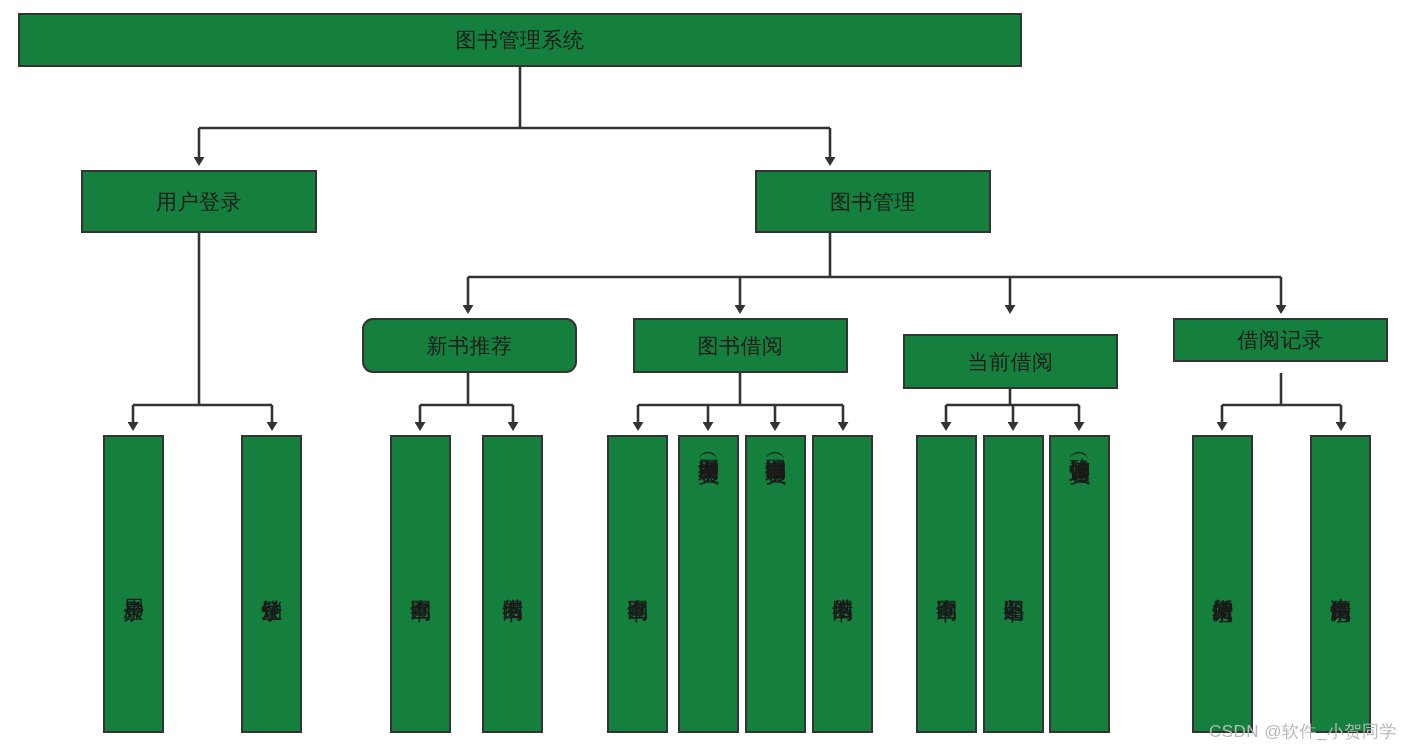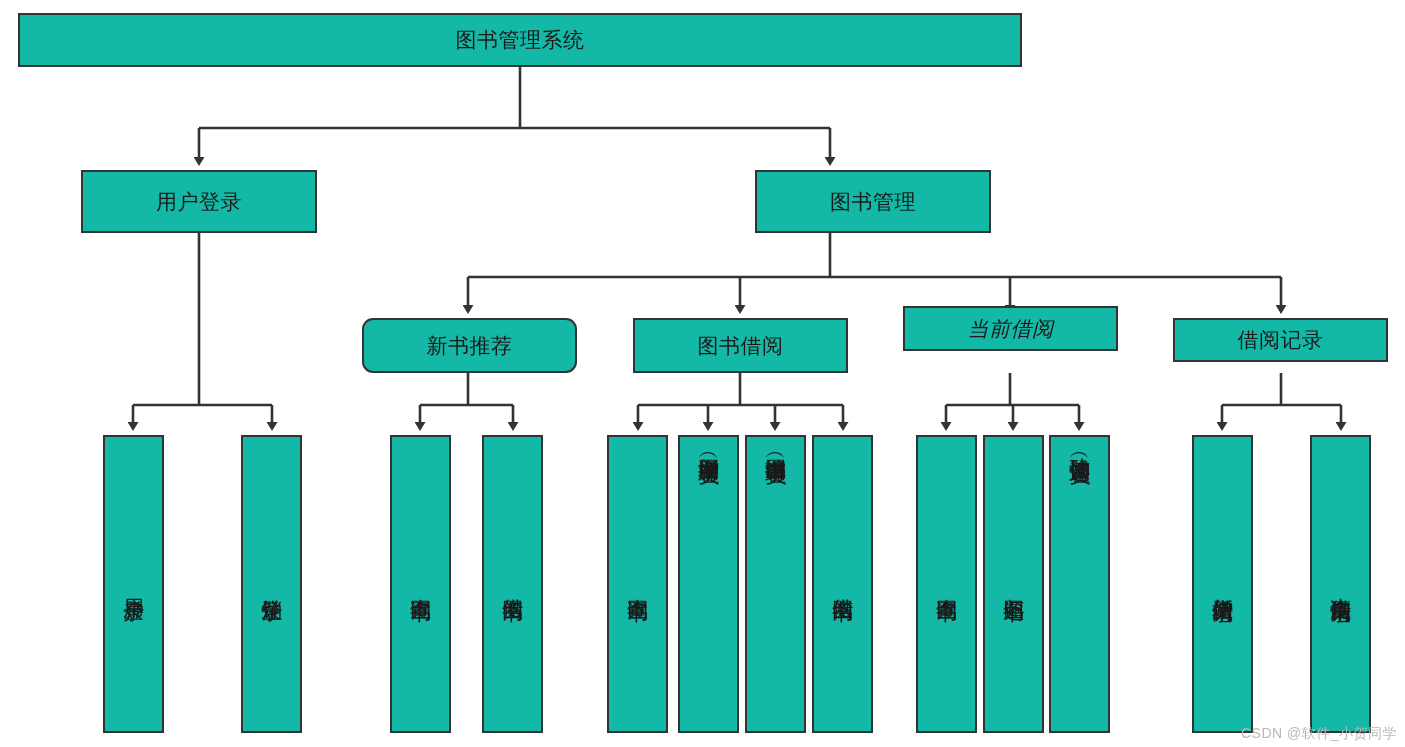--- a/index.html
+++ b/index.html
@@ -22,21 +22,21 @@
     position: absolute;
     left: 0;
     top: 0;
     width: 1405px;
     height: 747px;
   }
   .node {
     position: absolute;
     box-sizing: border-box;
     border: 2px solid #333333;
-    background: #14b8a6;
+    background: #15803d;
     display: flex;
     align-items: center;
     justify-content: center;
     z-index: 2;
   }
   .node-label-h {
     font-size: 21px;
     color: #1a1a1a;
     line-height: 1.2;
     letter-spacing: 0.5px;
@@ -59,21 +59,21 @@
     padding-top: 4px;
     padding-bottom: 4px;
   }
   .node.leaf.top-aligned {
     align-items: flex-start;
   }
   #watermark {
     position: absolute;
     right: 8px;
     bottom: 4px;
-    font-size: 14px;
+    font-size: 17px;
     color: #b8b8b8;
     letter-spacing: 0.5px;
     z-index: 5;
     white-space: nowrap;
   }
 </style>
 </head>
 <body>
 
 <div id="diagram-root">
@@ -142,21 +142,21 @@
   </div>
 
   <div class="node" style="left:362px; top:318px; width:215px; height:55px;border-radius:11px;">
     <span class="node-label-h">新书推荐</span>
   </div>
 
   <div class="node" style="left:633px; top:318px; width:215px; height:55px;">
     <span class="node-label-h">图书借阅</span>
   </div>
 
-  <div class="node" style="left:903px; top:306px; width:215px; height:45px;font-style:italic;">
+  <div class="node" style="left:903px; top:334px; width:215px; height:55px;">
     <span class="node-label-h">当前借阅</span>
   </div>
 
   <div class="node" style="left:1173px; top:318px; width:215px; height:44px;">
     <span class="node-label-h">借阅记录</span>
   </div>
 
   <div class="node leaf" style="left:103px; top:435px; width:61px; height:298px;">
     <span class="node-label-v">用户登录</span>
   </div>

